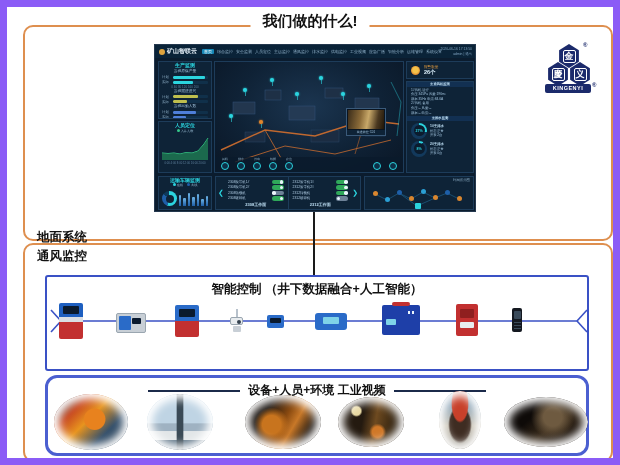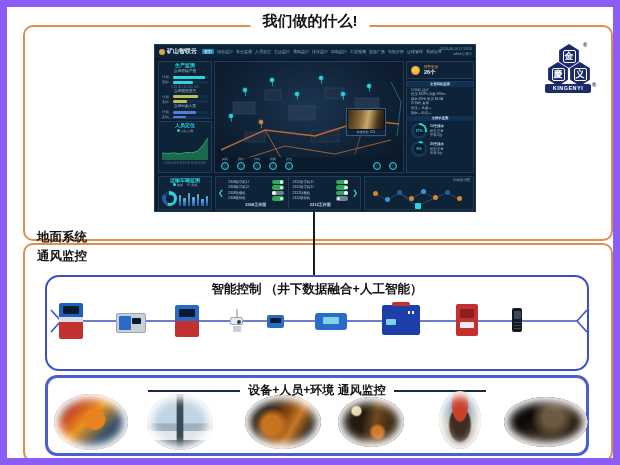--- a/index.html
+++ b/index.html
@@ -88,21 +88,21 @@
   .pill::after{content:"";position:absolute;right:.5px;top:.5px;width:3.5px;height:3.5px;border-radius:50%;background:#EAF4FC;}
   .pill.off{background:#6E8298;}
   .pill.off::after{right:auto;left:.5px;}
   .ctl-cap{font-size:4px;color:#BFE0F5;text-align:center;margin-top:1px;font-weight:bold;}
   .arrow{position:absolute;font-size:7px;color:#2BD4DF;font-weight:bold;top:12px;}
   
   #topo-title{font-size:3.4px;color:#8FB0C8;text-align:right;padding:1px 3px 0 0;}
   .node{position:absolute;width:5px;height:5px;border-radius:50%;}
   .n-or{background:#D9862F;}.n-cy{background:#2B9FD4;}.n-bl{background:#1E5FA8;}.n-sq{border-radius:1px;background:#2BD4DF;}
   
-  .bluebox{position:absolute;border:2px solid #3A51C5;border-radius:14px;background:#fff;box-sizing:border-box;}
+  .bluebox{position:absolute;border:2px solid #3A51C5;border-radius:3px;background:#fff;box-sizing:border-box;}
   #box-control{left:38px;top:268px;width:544px;height:96px;}
   #box-sense{left:38px;top:368px;width:544px;height:81px;border:3px solid #4B5FD0;border-radius:12px;}
   .layer-title{text-align:center;font-size:12.5px;font-weight:bold;color:#111;line-height:20px;white-space:nowrap;}
   #device-strip{position:absolute;left:0;top:22px;width:100%;height:44px;}
   #sense-head{display:flex;align-items:center;justify-content:center;gap:8px;margin-top:4px;}
   #sense-head .line{width:92px;height:2px;background:#1B2A4A;}
   #sense-head .t{font-size:12px;font-weight:bold;color:#111;white-space:nowrap;}
   
   .dev{position:absolute;}
   .d-screen{background:#0A1A2E;border-radius:1px;}
@@ -476,21 +476,21 @@
       <div class="dev" id="d9">
           <div class="d-screen"></div>
           <div class="keys"></div>
         </div>
     </div>
   </div>
 
   <div id="box-sense" class="bluebox">
     <div id="sense-head">
       <div class="line"></div>
-      <div class="t">设备+人员+环境 通风监控</div>
+      <div class="t">设备+人员+环境 工业视频</div>
       <div class="line"></div>
     </div>
     <div class="photo" style="left:6px;top:16px;width:74px;height:56px;
       background:radial-gradient(circle at 55% 45%,#E8821E 0 20%,transparent 22%),linear-gradient(135deg,#2B4A66 0%,#C84A20 28%,#E8941E 46%,#35506B 70%,#14293D 100%);"></div>
     <div class="photo" style="left:99px;top:16px;width:66px;height:56px;
       background:linear-gradient(90deg,transparent 44%,#3A4A56 46% 54%,transparent 56%),linear-gradient(180deg,#BFD4E4 0 52%,#9FB2C2 53% 66%,#E2E6E8 67% 82%,#5E7486 83% 100%);"></div>
     <div class="photo" style="left:197px;top:17px;width:76px;height:54px;
       background:radial-gradient(circle at 35% 55%,#C8741E 0 16%,transparent 30%),linear-gradient(120deg,#1A1410 0 28%,#8A4A10 50%,#C87828 62%,#201812 80%,#0E0A08 100%);"></div>
     <div class="photo" style="left:290px;top:19px;width:66px;height:50px;
       background:radial-gradient(circle at 28% 28%,#E8D8A0 0 7%,transparent 10%),radial-gradient(circle at 60% 70%,#D07828 0 10%,transparent 16%),linear-gradient(100deg,#241A10 0 38%,#6E4A20 56%,#3A2812 78%,#120C06 100%);"></div>

